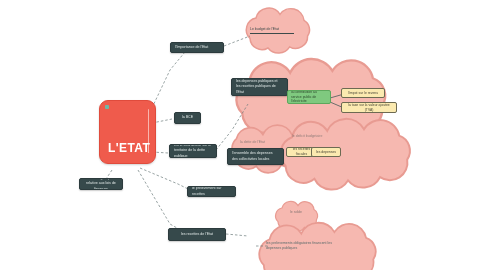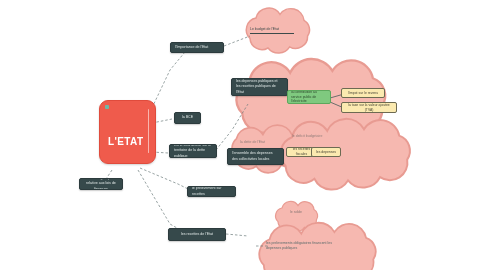--- a/index.html
+++ b/index.html
@@ -16,23 +16,23 @@
 
   
   .central{
     background:#ef5b4c;
     border:1px solid #e04b3c;
     border-radius:9px;
     box-shadow:0 1px 2px rgba(0,0,0,0.18);
   }
   .central-label{
     position:absolute;
-    left:8px;bottom:16px;
+    left:8px;bottom:8px;
     color:#ffffff;
-    font-size:10px;
+    font-size:12px;
     font-weight:bold;
     letter-spacing:0.4px;
     white-space:nowrap;
   }
   .central-dot{
     position:absolute;left:5px;top:4px;
     width:4px;height:4px;border-radius:1px;
     background:#6fb7a6;
   }
   .central-bar{

